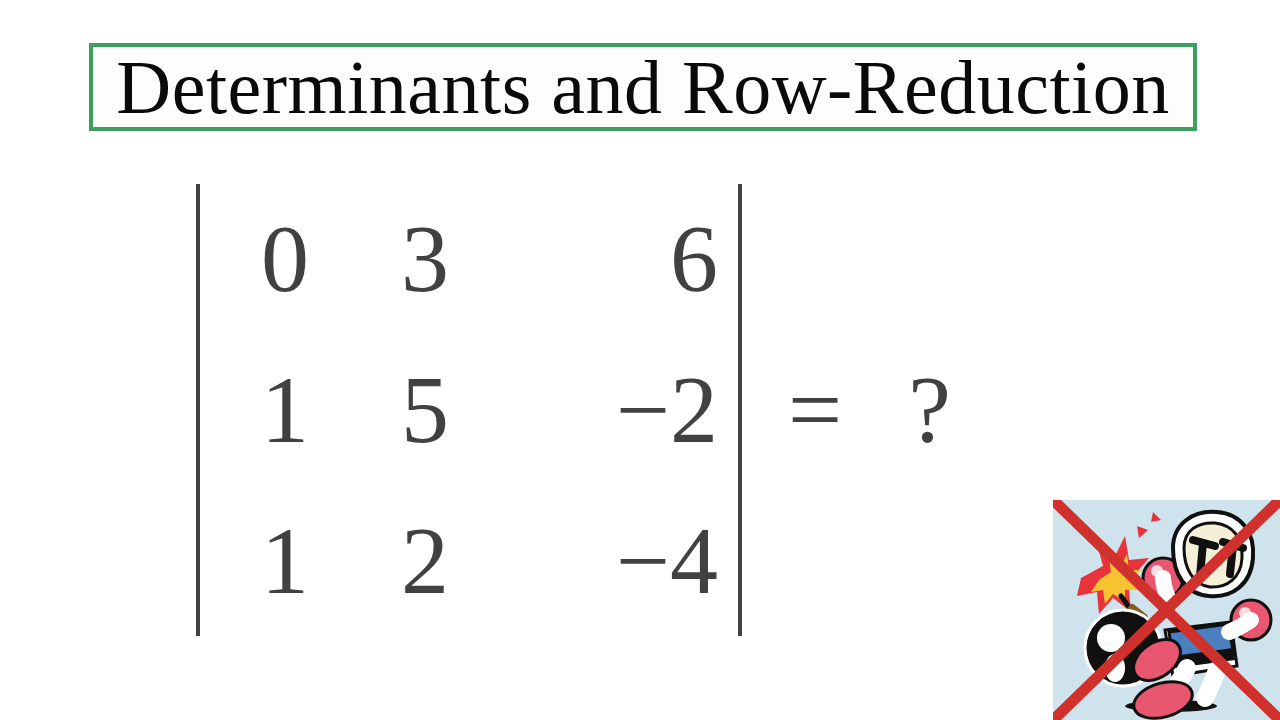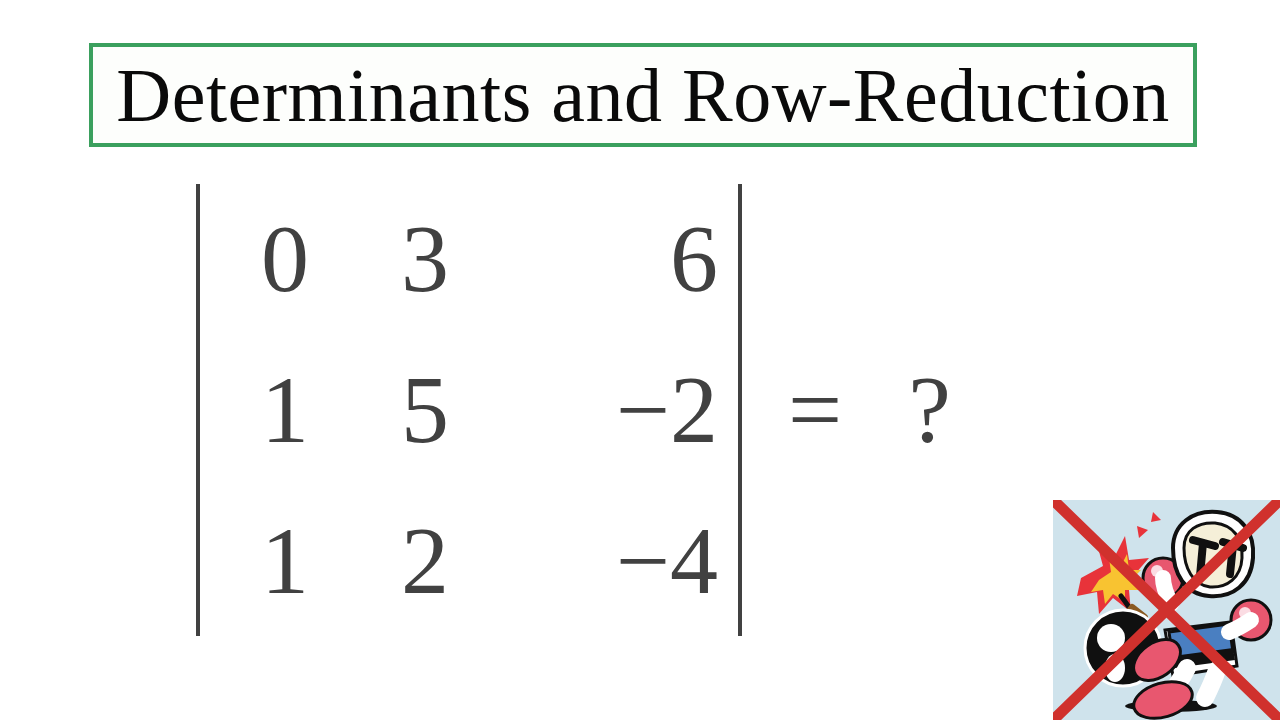--- a/index.html
+++ b/index.html
@@ -15,21 +15,21 @@
     overflow: hidden;
     font-family: "Liberation Serif", "DejaVu Serif", serif;
   }
 
   
   #title-box {
     position: absolute;
     left: 89px;
     top: 43px;
     width: 1108px;
-    height: 104px;
+    height: 88px;
     box-sizing: border-box;
     border: 4px solid #3ba05e;
     background: #fdfefc;
     display: flex;
     align-items: center;
     justify-content: center;
   }
   #title-text {
     font-family: "Liberation Serif", "DejaVu Serif", serif;
     font-size: 76px;

